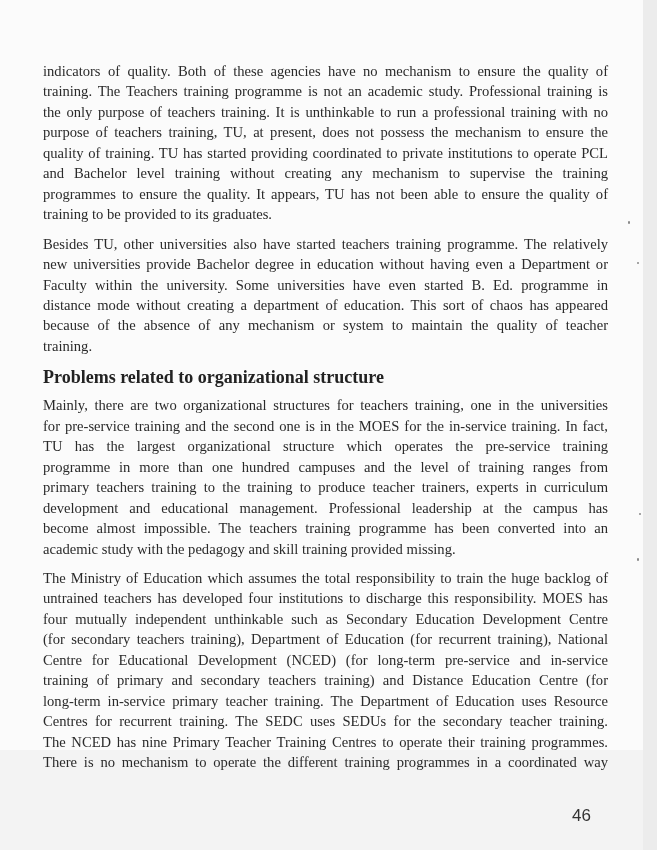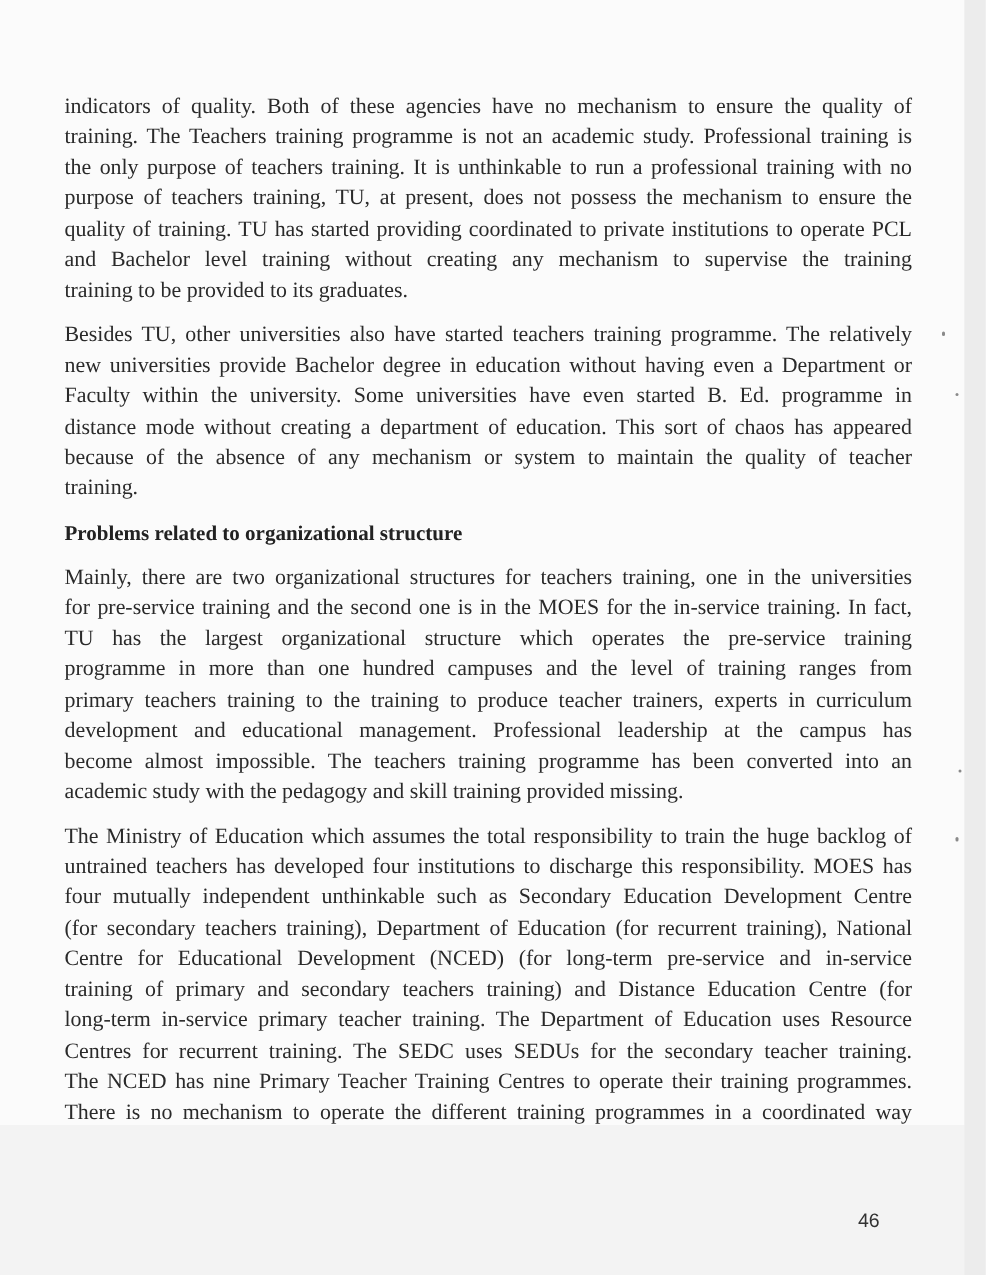--- a/index.html
+++ b/index.html
@@ -39,33 +39,33 @@
   .para {
     margin: 0;
     text-align: justify;
     text-align-last: left;
   }
   .para + .para { margin-top: 9px; }
   .heading {
     margin: 8px 0 5px 0;
     font-family: "Liberation Serif", "DejaVu Serif", serif;
     font-weight: bold;
-    font-size: 14px;
+    font-size: 18px;
     line-height: 26px;
     color: #222;
   }
   .heading + .para { margin-top: 0; }
   .line { display: block; text-align: justify; text-align-last: justify; white-space: nowrap; }
   .line.last { text-align-last: left; }
   .page-number {
     position: absolute;
     left: 572px;
     top: 806px;
     font-family: "Liberation Sans", "DejaVu Sans", sans-serif;
-    font-size: 13px;
+    font-size: 17px;
     color: #333;
   }
   .speck {
     position: absolute;
     width: 2px;
     height: 3px;
     background: #8a8a8a;
     border-radius: 1px;
   }
 </style>
@@ -75,20 +75,21 @@
 <div class="page">
   <div class="content">
 
     <p class="para">
       <span class="line">indicators of quality. Both of these agencies have no mechanism to ensure the quality of</span>
       <span class="line">training. The Teachers training programme is not an academic study. Professional training is</span>
       <span class="line">the only purpose of teachers training. It is unthinkable to run a professional training with no</span>
       <span class="line">purpose of teachers training, TU, at present, does not possess the mechanism to ensure the</span>
       <span class="line">quality of training. TU has started providing coordinated to private institutions to operate PCL</span>
       <span class="line">and Bachelor level training without creating any mechanism to supervise the training</span>
+      <span class="line">programmes to ensure the quality. It appears, TU has not been able to ensure the quality of</span>
       <span class="line last">training to be provided to its graduates.</span>
     </p>
 
     <p class="para">
       <span class="line">Besides TU, other universities also have started teachers training programme. The relatively</span>
       <span class="line">new universities provide Bachelor degree in education without having even a Department or</span>
       <span class="line">Faculty within the university. Some universities have even started B. Ed. programme in</span>
       <span class="line">distance mode without creating a department of education. This sort of chaos has appeared</span>
       <span class="line">because of the absence of any mechanism or system to maintain the quality of teacher</span>
       <span class="line last">training.</span>

